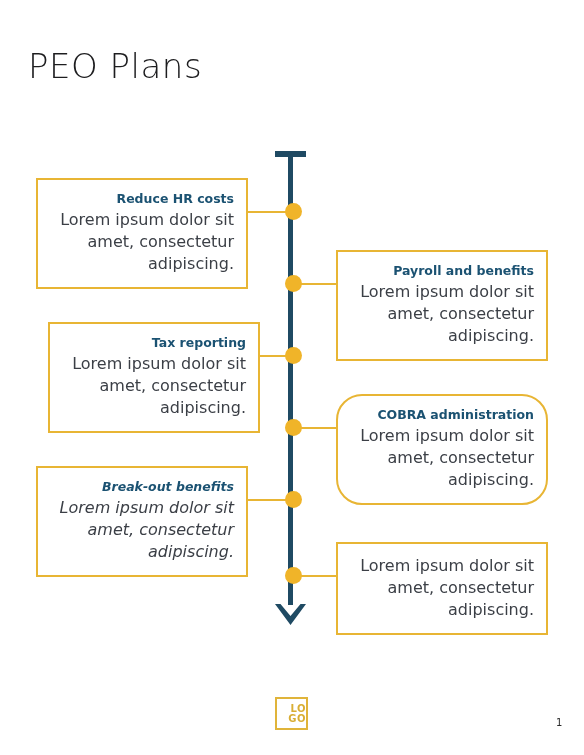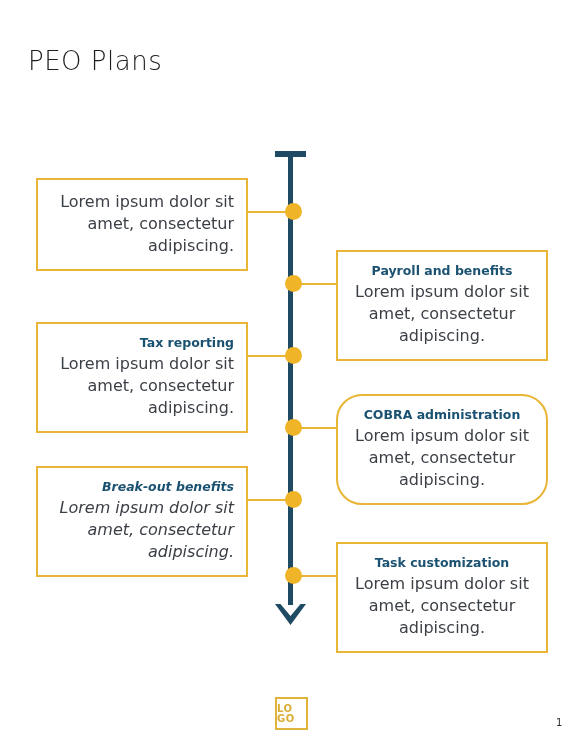--- a/index.html
+++ b/index.html
@@ -18,21 +18,21 @@
     width: 584px;
     height: 755px;
     background: #ffffff;
   }
 
   
   #page-title {
     position: absolute;
     left: 28px;
     top: 46px;
-    font-size: 26px;
+    font-size: 34px;
     font-weight: 300;
     letter-spacing: 0.5px;
     color: #1d1d1f;
     font-family: "DejaVu Sans", sans-serif;
     white-space: nowrap;
     text-align: right;
   }
 
   
   #axis-line {
@@ -85,21 +85,21 @@
     padding: 11px 12px 12px 12px;
   }
   .item-box.left {
     left: 36px;
     width: 212px;
     text-align: right;
   }
   .item-box.right {
     left: 336px;
     width: 212px;
-    text-align: center;
+    text-align: right;
   }
   .item-title {
     font-size: 12.5px;
     font-weight: bold;
     color: #1b5272;
     font-family: "DejaVu Sans", sans-serif;
     line-height: 1.25;
     margin-bottom: 2px;
   }
   .item-desc {
@@ -113,21 +113,21 @@
   #logo-mark {
     position: absolute;
     left: 275px;
     top: 697px;
     width: 33px;
     height: 33px;
     border: 2px solid #e0b43a;
     box-sizing: border-box;
     display: flex;
     flex-direction: column;
-    align-items: flex-start;
+    align-items: flex-end;
     justify-content: center;
     line-height: 1;
   }
   .logo-line {
     font-size: 10px;
     font-weight: bold;
     color: #d9ae34;
     font-family: "DejaVu Sans", sans-serif;
     letter-spacing: 0.5px;
   }
@@ -151,33 +151,34 @@
   <div id="axis-line"></div>
   <div id="axis-arrow">
     <svg width="33" height="34" viewBox="0 0 33 34">
       <polygon points="16.5,33 1,12 6.5,12 16.5,24 26.5,12 32,12" fill="#1f4a63"></polygon>
     </svg>
   </div>
 
   <div class="connector" style="left:248px; top:211px; width:44px;"></div>
   <div class="node-dot" style="left:291px; top:203px;"></div>
   <div class="item-box left" style="top:178px;">
+    <div class="item-title">Reduce HR costs</div>
     <div class="item-desc">Lorem ipsum dolor sit amet, consectetur adipiscing.</div>
   </div>
 
   <div class="connector" style="left:292px; top:283px; width:44px;"></div>
   <div class="node-dot" style="left:291px; top:275px;"></div>
   <div class="item-box right" style="top:250px;">
     <div class="item-title">Payroll and benefits</div>
     <div class="item-desc">Lorem ipsum dolor sit amet, consectetur adipiscing.</div>
   </div>
 
   <div class="connector" style="left:248px; top:355px; width:44px;"></div>
   <div class="node-dot" style="left:291px; top:347px;"></div>
-  <div class="item-box left" style="top:322px;">
+  <div class="item-box left" style="top:322px;margin-left:12px;">
     <div class="item-title">Tax reporting</div>
     <div class="item-desc">Lorem ipsum dolor sit amet, consectetur adipiscing.</div>
   </div>
 
   <div class="connector" style="left:292px; top:427px; width:44px;"></div>
   <div class="node-dot" style="left:291px; top:419px;"></div>
   <div class="item-box right" style="top:394px;border-radius:26px;">
     <div class="item-title">COBRA administration</div>
     <div class="item-desc">Lorem ipsum dolor sit amet, consectetur adipiscing.</div>
   </div>
@@ -185,21 +186,20 @@
   <div class="connector" style="left:248px; top:499px; width:44px;"></div>
   <div class="node-dot" style="left:291px; top:491px;"></div>
   <div class="item-box left" style="top:466px;font-style:italic;">
     <div class="item-title">Break-out benefits</div>
     <div class="item-desc">Lorem ipsum dolor sit amet, consectetur adipiscing.</div>
   </div>
 
   <div class="connector" style="left:292px; top:575px; width:44px;"></div>
   <div class="node-dot" style="left:291px; top:567px;"></div>
   <div class="item-box right" style="top:542px;">
-    <div class="item-title">Task customization</div>
     <div class="item-desc">Lorem ipsum dolor sit amet, consectetur adipiscing.</div>
   </div>
 
   <div id="logo-mark">
     <span class="logo-line">LO</span>
     <span class="logo-line">GO</span>
   </div>
   <div id="page-number">1</div>
 
 </div>

